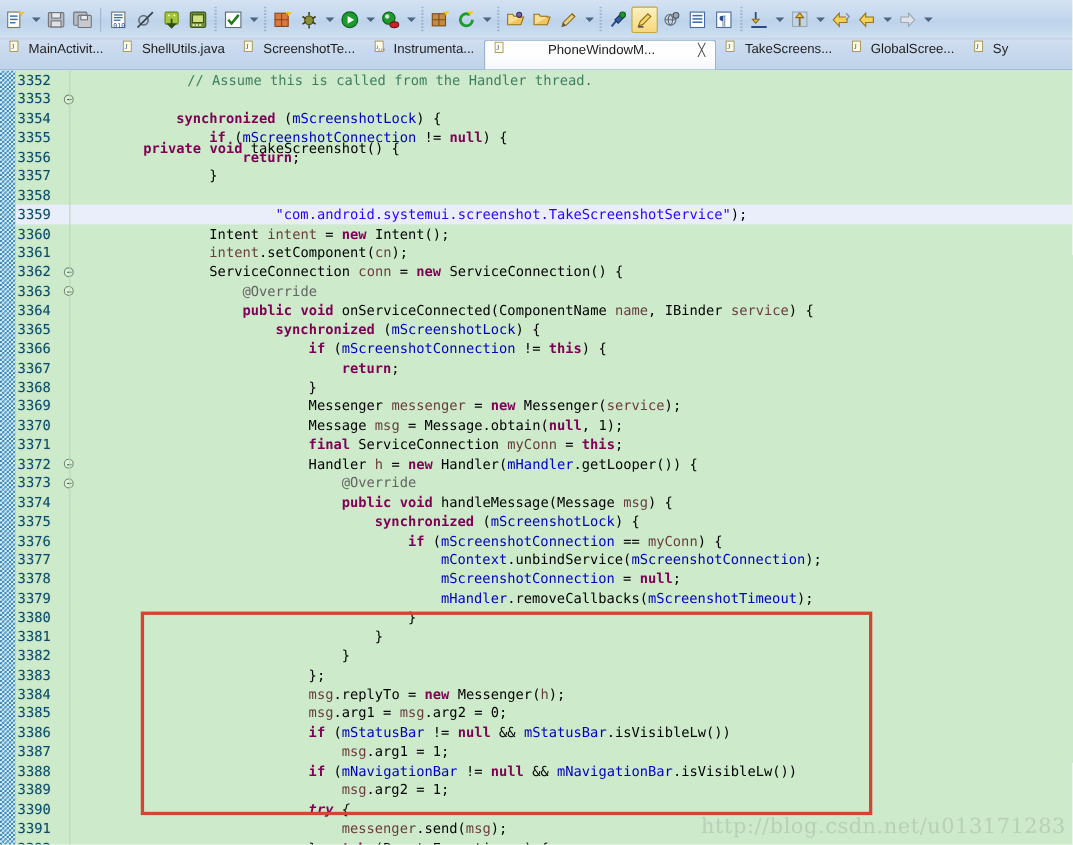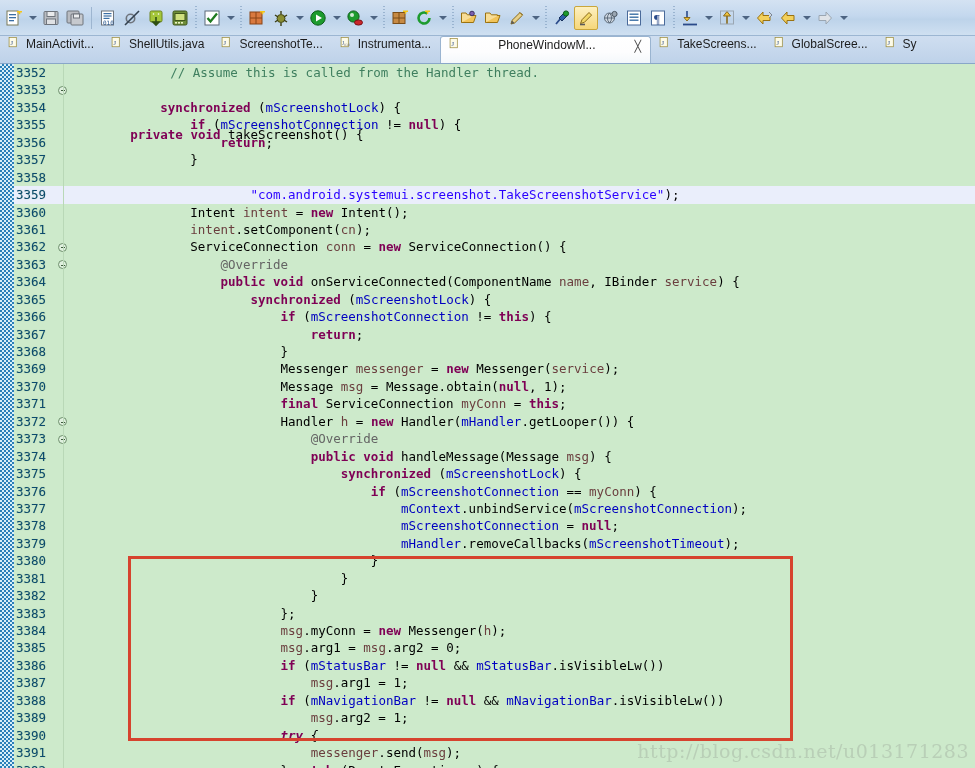--- a/index.html
+++ b/index.html
@@ -656,21 +656,21 @@
         <div class="ln-row"><span class="ln-num">3374</span><span class="code" style="left: 310.64px;"><span class="kw">public</span><span class="pl"> </span><span class="kw">void</span><span class="pl"> handleMessage(Message </span><span class="loc">msg</span><span class="pl">) {</span></span></div>
         <div class="ln-row"><span class="ln-num">3375</span><span class="code" style="left: 340.72px;"><span class="kw">synchronized</span><span class="pl"> (</span><span class="fld">mScreenshotLock</span><span class="pl">) {</span></span></div>
         <div class="ln-row"><span class="ln-num">3376</span><span class="code" style="left: 370.8px;"><span class="kw">if</span><span class="pl"> (</span><span class="fld">mScreenshotConnection</span><span class="pl"> == </span><span class="loc">myConn</span><span class="pl">) {</span></span></div>
         <div class="ln-row"><span class="ln-num">3377</span><span class="code" style="left: 400.88px;"><span class="fld">mContext</span><span class="pl">.unbindService(</span><span class="fld">mScreenshotConnection</span><span class="pl">);</span></span></div>
         <div class="ln-row"><span class="ln-num">3378</span><span class="code" style="left: 400.88px;"><span class="fld">mScreenshotConnection</span><span class="pl"> = </span><span class="kw">null</span><span class="pl">;</span></span></div>
         <div class="ln-row"><span class="ln-num">3379</span><span class="code" style="left: 400.88px;"><span class="fld">mHandler</span><span class="pl">.removeCallbacks(</span><span class="fld">mScreenshotTimeout</span><span class="pl">);</span></span></div>
         <div class="ln-row"><span class="ln-num">3380</span><span class="code" style="left: 370.8px;"><span class="pl">}</span></span></div>
         <div class="ln-row"><span class="ln-num">3381</span><span class="code" style="left: 340.72px;"><span class="pl">}</span></span></div>
         <div class="ln-row"><span class="ln-num">3382</span><span class="code" style="left: 310.64px;"><span class="pl">}</span></span></div>
         <div class="ln-row"><span class="ln-num">3383</span><span class="code" style="left: 280.56px;"><span class="pl">};</span></span></div>
-        <div class="ln-row"><span class="ln-num">3384</span><span class="code" style="left: 280.56px;"><span class="loc">msg</span><span class="pl">.myConn = </span><span class="kw">new</span><span class="pl"> Messenger(</span><span class="loc">h</span><span class="pl">);</span></span></div>
+        <div class="ln-row"><span class="ln-num">3384</span><span class="code" style="left: 280.56px;"><span class="loc">msg</span><span class="pl">.replyTo = </span><span class="kw">new</span><span class="pl"> Messenger(</span><span class="loc">h</span><span class="pl">);</span></span></div>
         <div class="ln-row"><span class="ln-num">3385</span><span class="code" style="left: 280.56px;"><span class="loc">msg</span><span class="pl">.arg1 = </span><span class="loc">msg</span><span class="pl">.arg2 = </span><span class="pl">0</span><span class="pl">;</span></span></div>
         <div class="ln-row"><span class="ln-num">3386</span><span class="code" style="left: 280.56px;"><span class="kw">if</span><span class="pl"> (</span><span class="fld">mStatusBar</span><span class="pl"> != </span><span class="kw">null</span><span class="pl"> &amp;&amp; </span><span class="fld">mStatusBar</span><span class="pl">.isVisibleLw())</span></span></div>
         <div class="ln-row"><span class="ln-num">3387</span><span class="code" style="left: 310.64px;"><span class="loc">msg</span><span class="pl">.arg1 = </span><span class="pl">1</span><span class="pl">;</span></span></div>
         <div class="ln-row"><span class="ln-num">3388</span><span class="code" style="left: 280.56px;"><span class="kw">if</span><span class="pl"> (</span><span class="fld">mNavigationBar</span><span class="pl"> != </span><span class="kw">null</span><span class="pl"> &amp;&amp; </span><span class="fld">mNavigationBar</span><span class="pl">.isVisibleLw())</span></span></div>
         <div class="ln-row"><span class="ln-num">3389</span><span class="code" style="left: 310.64px;"><span class="loc">msg</span><span class="pl">.arg2 = </span><span class="pl">1</span><span class="pl">;</span></span></div>
         <div class="ln-row"><span class="ln-num">3390</span><span class="code" style="left: 280.56px; font-style: italic;"><span class="kw">try</span><span class="pl"> {</span></span></div>
         <div class="ln-row"><span class="ln-num">3391</span><span class="code" style="left: 310.64px;"><span class="loc">messenger</span><span class="pl">.send(</span><span class="loc">msg</span><span class="pl">);</span></span></div>
         <div class="ln-row"><span class="ln-num">3392</span><span class="code" style="left: 280.56px;"><span class="pl">} </span><span class="kw">catch</span><span class="pl"> (RemoteException </span><span class="loc">e</span><span class="pl">) {</span></span></div>
       </div>
     <div class="gutter"></div>

